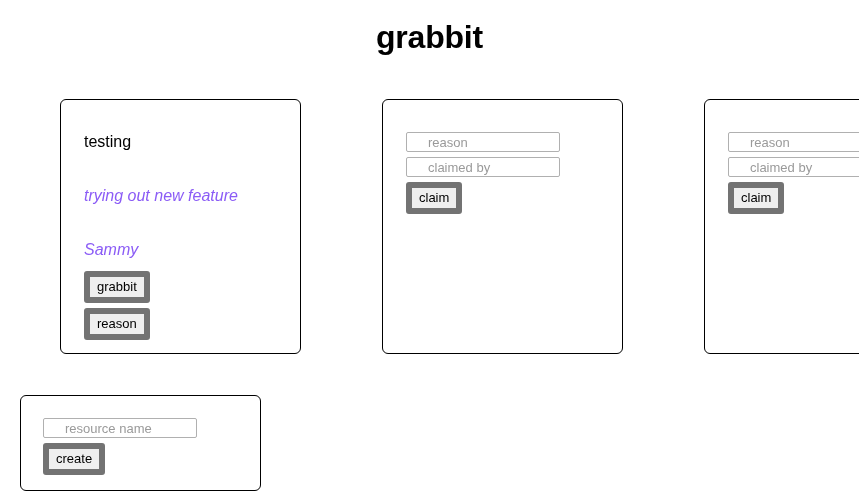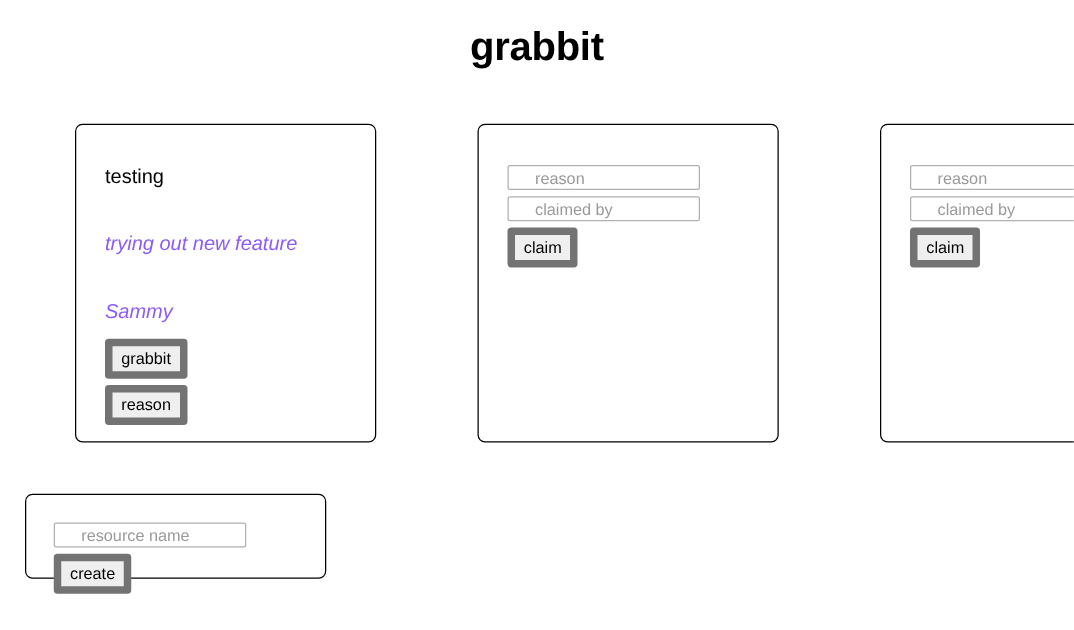--- a/index.html
+++ b/index.html
@@ -111,21 +111,21 @@
     border-radius: 3px;
     cursor: pointer;
   }
 
   .create-card {
     position: absolute;
     box-sizing: border-box;
     left: 20px;
     top: 395px;
     width: 241px;
-    height: 68px;
+    height: 96px;
     border: 1px solid #000000;
     border-radius: 6px;
     background: #ffffff;
   }
 
   .create-inner {
     position: absolute;
     left: 22px;
     top: 22px;
   }

